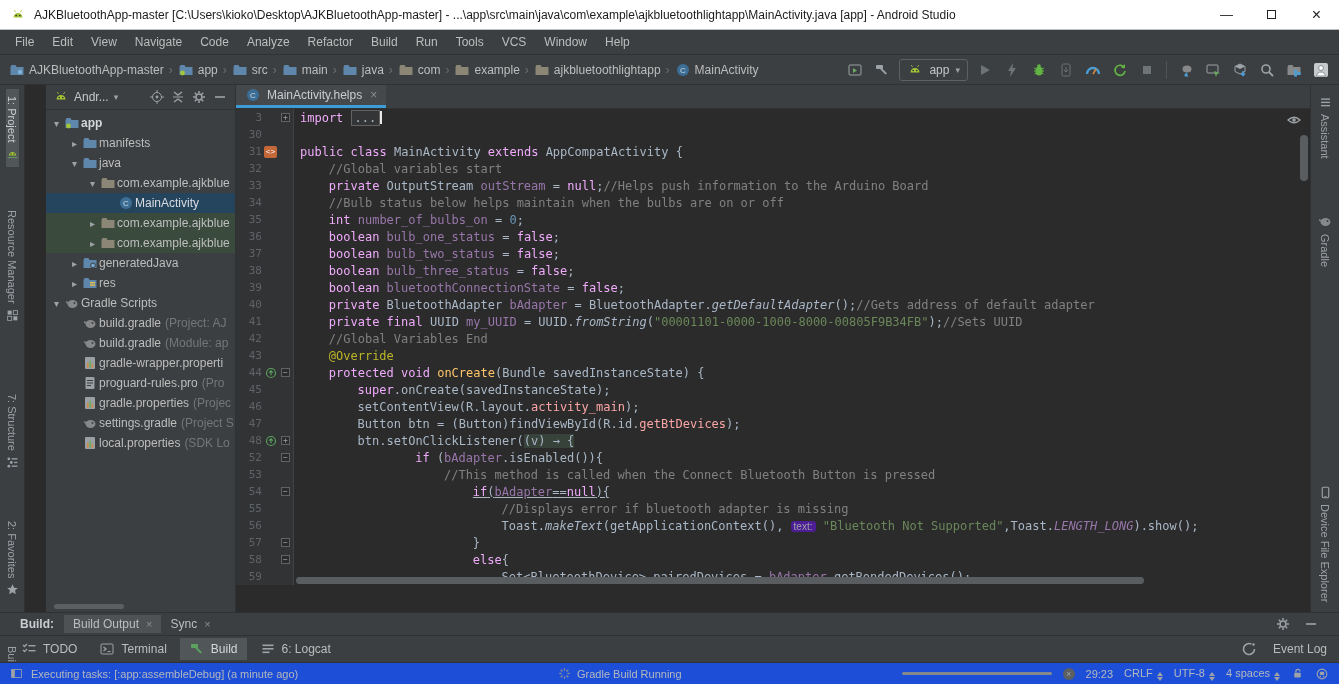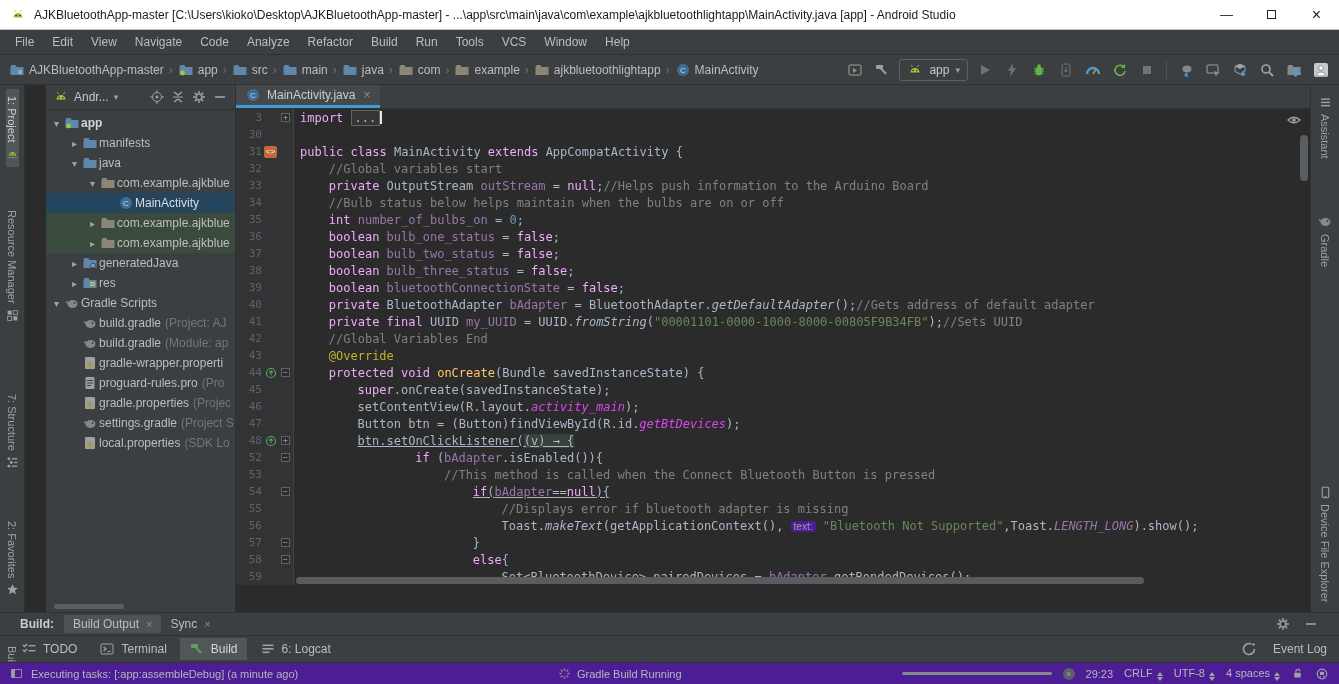--- a/index.html
+++ b/index.html
@@ -61,21 +61,21 @@
   .code { flex:1; position:relative; font-family:"DejaVu Sans Mono", monospace; font-size:12px; }
   .code-line { height:17px; display:flex; align-items:center; }
   .gutter { width:58px; flex:none; height:100%; display:flex; align-items:center; background:#313335; border-right:1px solid #404244; }
   .ln { width:26px; text-align:right; color:#606366; font-size:11px; flex:none; }
   .gic { width:17px; height:15px; flex:none; display:flex; align-items:center; justify-content:center; }
   .fold-col { width:13px; flex:none; display:flex; justify-content:center; }
   .fold-box { width:9px; height:9px; border:1px solid #606366; color:#9da2a6; font-size:8px; line-height:7px; text-align:center; background:#2b2b2b; }
   .ltext { white-space:pre; color:#a9b7c6; padding-left:6px; }
   .tk-k { color:#f0abfc;text-align:center; } .tk-c { color:#808080; } .tk-s { color:#6a8759; }
   .tk-f { color:#9876aa; } .tk-n { color:#6897bb; } .tk-m { color:#ffc66b; }
-  .tk-a { color:#bbb529; } .tk-r { color:#d946ef; font-style:italic; }
+  .tk-a { color:#bbb529; } .tk-r { color:#fca5a5; }
   .tk-i { color:#a9b7c6; font-style:italic; } .tk-cst { color:#9876aa; font-style:italic; }
   .tk-h { background:#4c1d95; color:#9ea3a8; border-radius:3px; padding:0 3px; font-size:10px; font-family:"Liberation Sans",sans-serif; }
   .tk-fold { border:1px solid #636363; background:#333537; padding:0 3px; }
   .tk-lam { background:#36423a; }
   .caret { display:inline-block; width:1.5px; height:13px; background:#e8e8e8; vertical-align:-2px; }
   .ov-badge { width:12px; height:12px; }
   .layout-badge { width:13px; height:12px; background:#c4683a; color:#fff; border-radius:2px; font-size:8px; line-height:12px; text-align:center; font-family:"Liberation Sans",sans-serif; }
   .eye-wrap { position:absolute; top:3px; right:8px; }
   .vscroll { position:absolute; top:26px; right:2px; width:8px; height:46px; background:#595d5f; border-radius:4px; }
   .hscroll { position:absolute; bottom:28px; left:60px; width:79%; height:7px; background:#595d5f; border-radius:4px; }
@@ -88,21 +88,21 @@
   .btab .close { color:#8a8e91; font-size:11px; }
   .build-row .tools { margin-left:auto; display:flex; gap:12px; align-items:center; }
 
   
   .tw-bar { height:27px; background:#3c3f41; border-top:1px solid #2f3133; display:flex; align-items:center; padding:0 12px; gap:4px; }
   .tw-item { display:flex; align-items:center; gap:6px; padding:3px 9px; color:#bdbdbd; }
   .tw-item.active { background:#515658; color:#d3d7da; }
   .tw-right { margin-left:auto; display:flex; align-items:center; gap:16px; }
 
   
-  .statusbar { height:22px; background:#4c1d95; border-top:1px solid #2f3133; display:flex; align-items:center; padding:0 10px; font-size:11px; color:#b4b8bc; position:relative; }
+  .statusbar { height:22px; background:#1d4ed8; border-top:1px solid #2f3133; display:flex; align-items:center; padding:0 10px; font-size:11px; color:#b4b8bc; position:relative; }
   .sb-left { display:flex; align-items:center; gap:8px; }
   .sb-center { position:absolute; left:558px; display:flex; align-items:center; gap:6px; }
   .sb-right { margin-left:auto; display:flex; align-items:center; gap:11px; }
   .progress { width:150px; height:3px; border-radius:2px; background:#85898c; }
   .pcancel { width:12px; height:12px; border-radius:50%; background:#5b5f61; color:#9da2a6; font-size:9px; line-height:12px; text-align:center; }
   .ud { display:inline-flex; flex-direction:column; margin-left:4px; vertical-align:1px; }
   .ud i { width:0; height:0; border-left:3px solid transparent; border-right:3px solid transparent; display:block; }
   .ud .up { border-bottom:4px solid #9da2a6; margin-bottom:1px; }
   .ud .dn { border-top:4px solid #9da2a6; }
   .icn { display:inline-flex; align-items:center; justify-content:center; }
@@ -688,21 +688,21 @@
 
   <div class="editor">
     <div class="tabbar">
       <div class="etab">
         <span class="icn">
             <svg width="16" height="16" viewBox="0 0 16 16">
               <circle cx="8" cy="8" r="6" fill="#3c6e95"></circle>
               <text x="8" y="11" font-size="8" fill="#cfd8e0" text-anchor="middle" font-family="Liberation Sans">C</text>
             </svg>
           </span>
-        <span>MainActivity.java</span>
+        <span>MainActivity.helps</span>
         <span class="close">×</span>
       </div>
     </div>
     <div class="code" id="code">
       <span class="eye-wrap icn">
           <svg width="16" height="16" viewBox="0 0 16 16">
             <path d="M2 8q6-5.5 12 0q-6 5.5-12 0z" fill="none" stroke="#9da2a6" stroke-width="1.3"></path>
             <circle cx="8" cy="8" r="1.8" fill="#9da2a6"></circle>
           </svg>
         </span>
@@ -881,21 +881,21 @@
                 <svg width="12" height="12" viewBox="0 0 16 16">
                   <circle cx="8" cy="8" r="6" fill="none" stroke="#5ba35f" stroke-width="1.5"></circle>
                   <path d="M8 11V5M5.5 7.5 8 5l2.5 2.5" fill="none" stroke="#5ba35f" stroke-width="1.5"></path>
                 </svg>
               </span>
             </span>
             <span class="fold-col">
               <span class="fold-box">+</span>
             </span>
           </span>
-          <span class="ltext" style="padding-left: 63.6px; text-decoration: underline;"><span>btn.setOnClickListener(</span><span class="tk-lam">(v) → {</span></span>
+          <span class="ltext" style="padding-left: 63.6px;"><span>btn.setOnClickListener(</span><span class="tk-lam">(v) → {</span></span>
         </div>
         <div class="code-line">
           <span class="gutter">
             <span class="ln">52</span>
             <span class="gic"></span>
             <span class="fold-col">
               <span class="fold-box">−</span>
             </span>
           </span>
           <span class="ltext" style="padding-left: 121.2px;"><span class="tk-k">if </span><span>(</span><span class="tk-f">bAdapter</span><span>.isEnabled()){</span></span>

